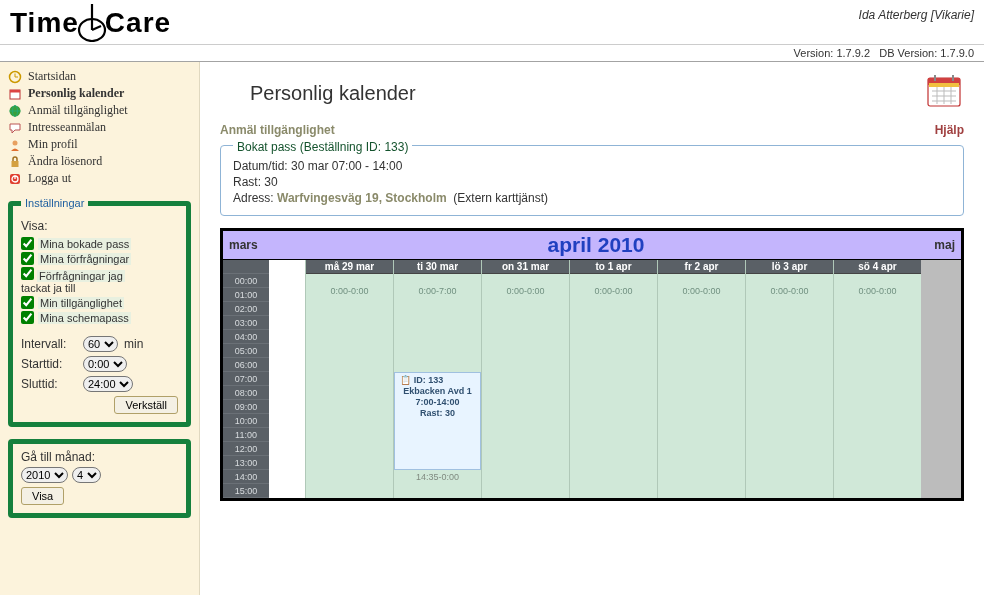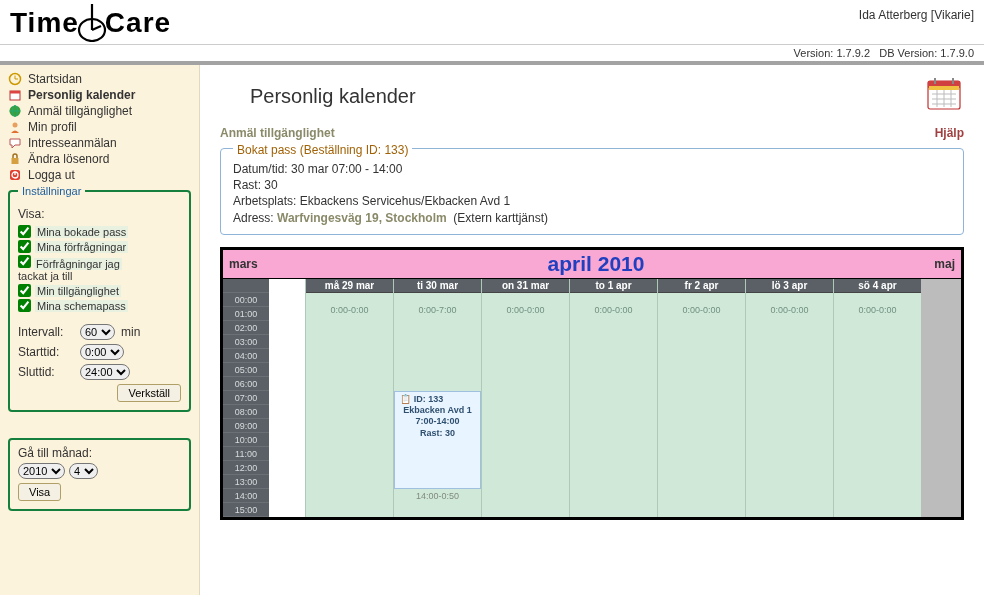--- a/index.html
+++ b/index.html
@@ -1,50 +1,50 @@
 <!DOCTYPE html>
 <html><head>
 <meta charset="utf-8">
 <style>
 * { box-sizing: border-box; margin: 0; padding: 0; }
 body { font-family: Verdana, Arial, sans-serif; font-size: 11px; background: #fff; color: #333; }
 #root { width: 984px; height: 595px; position: relative; overflow: hidden; display: flex; flex-direction: column; }
 .header { display: flex; justify-content: space-between; align-items: flex-start; padding: 4px 10px 2px 10px; border-bottom: 1px solid #ccc; }
 .logo { font-family: Arial, sans-serif; font-size: 28px; font-weight: bold; color: #000; letter-spacing: 1px; display: flex; align-items: center; gap: 2px; }
 .logo svg { margin: 0 -4px; }
-.user-info { text-align: left; font-size: 12px; margin-top: 4px; }
-.version-bar { text-align: right; font-size: 11px; padding: 2px 10px; border-bottom: 4px solid #a3a3a3; }
+.user-info { text-align: left; font-size: 12px; margin-top: 4px; font-style: italic; }
+.version-bar { text-align: right; font-size: 11px; padding: 2px 10px; border-bottom: 1px solid #a3a3a3; }
 .main { display: flex; flex: 1; overflow: hidden; }
 .sidebar { width: 200px; background: #fcf3dc; padding: 6px 8px; border-right: 1px solid #e0d8c0; }
-.nav { list-style: none; margin-bottom: 2px; }
+.nav { list-style: none; margin-bottom: 10px; font-family: Liberation Serif, serif; }
 .nav li { display: flex; align-items: center; gap: 6px; padding: 1px 0; cursor: pointer; font-size: 12px; }
 .nav li.active { font-weight: bold; }
 .nav .ico { width: 14px; height: 14px; display: inline-flex; align-items: center; justify-content: center; font-size: 11px; }
-.panel { border: 2px solid #15803d; border-radius: 4px; margin-bottom: 26px; padding: 6px 8px 8px 8px; }
+.panel { border: 5px solid #15803d; border-radius: 4px; margin-bottom: 12px; padding: 6px 8px 8px 8px; }
 .panel legend { color: #2060a0; padding: 0 4px; font-size: 11px; }
 .panel label { display: flex; align-items: center; gap: 4px; margin: 2px 0; font-size: 11px; }
 .panel .chk { accent-color: green; width: 13px; height: 13px; }
 .panel .chklbl { background: #e8f0e0; padding: 0 2px; }
 .row { display: flex; align-items: center; gap: 6px; margin: 4px 0; font-size: 12px; }
 .row .lab { width: 56px; }
 select { font-size: 11px; border-radius: 8px; }
 button { font-size: 11px; padding: 2px 10px; background: #f4f0e4; border: 1px solid #b0a068; border-radius: 3px; cursor: pointer; }
 .content { flex: 1; padding: 8px 20px; overflow: hidden; display: flex; flex-direction: column; }
 .page-head { display: flex; justify-content: space-between; align-items: flex-start; }
 .page-title { font-size: 20px; font-weight: normal; margin: 12px 0 18px 30px; }
 .cal-icon { width: 40px; height: 40px; }
 .subtitle-row { display: flex; justify-content: space-between; align-items: center; margin-bottom: 8px; }
 .subtitle { color: #8a8a6a; font-weight: bold; font-size: 12px; }
 .help { color: #a04040; font-weight: bold; font-size: 12px; cursor: pointer; }
 .booked-box { border: 1px solid #8fb4d6; border-radius: 4px; padding: 6px 12px 8px 12px; margin-bottom: 12px; position: relative; }
-.booked-title { color: #a16207; position: relative; top: -12px; background: #fff; display: inline-block; padding: 0 4px; font-size: 12px; }
+.booked-title { color: #14532d; position: relative; top: -12px; background: #fff; display: inline-block; padding: 0 4px; font-size: 12px; }
 .booked-body { margin-top: -8px; font-size: 12px; line-height: 1.35; }
 .booked-body .addr-link { color: #8a8a6a; font-weight: bold; cursor: pointer; }
 .cal-wrap { border: 3px solid #000; }
-.cal-nav { display: flex; justify-content: space-between; align-items: center; background: #f9a8d4; padding: 2px 6px; border-bottom: 1px solid #000; }
+.cal-nav { display: flex; justify-content: space-between; align-items: center; background: #c4b5fd; padding: 2px 6px; border-bottom: 1px solid #000; }
 .cal-nav .mname { font-weight: bold; font-size: 12px; cursor: pointer; }
 .cal-nav .current { color: #2040c0; font-weight: bold; font-size: 21px; }
 .cal-grid { display: flex; }
 .time-col { width: 46px; background: #5a6066; color: #d8dcdf; font-size: 9px; text-align: center; }
 .time-col div { height: 14px; border-bottom: 1px solid #6a7076; line-height: 14px; }
 .days { flex: 1; display: flex; padding-left: 36px; }
 .day { flex: 1; border-left: 1px solid #b0c8b8; position: relative; background: #d0e8d8; min-width: 0; }
 .day-head { background: #5a6066; color: #fff; text-align: center; font-size: 10px; height: 14px; line-height: 14px; font-weight: bold; border-bottom: 1px solid #444; }
 .day-body { position: relative; height: 210px; }
 .slot-label { position: absolute; top: 12px; width: 100%; text-align: center; font-size: 9px; color: #709080; }
@@ -105,33 +105,33 @@
                 <circle cx="7" cy="7" r="5.5" fill="#3a9f3a"></circle>
                 <ellipse cx="7" cy="7" rx="2.5" ry="5.5" fill="none" stroke="#2a7"></ellipse>
                 <line x1="1.5" y1="7" x2="12.5" y2="7" stroke="#2a7"></line>
               </svg>
             </span>
             <span>Anmäl tillgänglighet</span>
           </li>
           <li>
             <span class="ico">
               <svg width="14" height="14">
+                <path d="M2 3 h10 v6 h-5 l-3 3 v-3 h-2 z" fill="#fff" stroke="#b55"></path>
+              </svg>
+            </span>
+            <span>Intresseanmälan</span>
+          </li>
+          <li>
+            <span class="ico">
+              <svg width="14" height="14">
                 <circle cx="7" cy="5" r="2.5" fill="#e8a060"></circle>
                 <path d="M3 13 Q7 8 11 13" fill="#e07030"></path>
               </svg>
             </span>
             <span>Min profil</span>
-          </li>
-          <li>
-            <span class="ico">
-              <svg width="14" height="14">
-                <path d="M2 3 h10 v6 h-5 l-3 3 v-3 h-2 z" fill="#fff" stroke="#b55"></path>
-              </svg>
-            </span>
-            <span>Intresseanmälan</span>
           </li>
           <li>
             <span class="ico">
               <svg width="14" height="14">
                 <rect x="3.5" y="6" width="7" height="6" fill="#d4a040"></rect>
                 <path d="M5 6 v-2 a2 2 0 0 1 4 0 v2" fill="none" stroke="#a07020" stroke-width="1.5"></path>
               </svg>
             </span>
             <span>Ändra lösenord</span>
           </li>
@@ -220,21 +220,20 @@
     <div class="subtitle-row">
       <span class="subtitle">Anmäl tillgänglighet</span>
       <span class="help">Hjälp</span>
     </div>
 
     <div class="booked-box">
       <span class="booked-title">Bokat pass (Beställning ID: 133)</span>
       <div class="booked-body">
         <div><span>Datum/tid:</span> <span>30 mar 07:00 - 14:00</span></div>
         <div><span>Rast:</span> <span>30</span></div>
-        <div><span>Arbetsplats:</span> <span>Ekbackens Servicehus/Ekbacken Avd 1</span></div>
         <div><span>Adress:</span> <span class="addr-link">Warfvingesväg 19, Stockholm</span>&nbsp; <span>(Extern karttjänst)</span></div>
       </div>
     </div>
 
     <div class="cal-wrap">
       <div class="cal-nav">
         <span class="mname">mars</span>
         <span class="current">april 2010</span>
         <span class="mname">maj</span>
       </div>
@@ -268,21 +267,21 @@
               <div class="day">
                 <div class="day-head">ti 30 mar</div>
                 <div class="day-body">
                   <div class="slot-label">0:00-7:00</div>
                   <div class="pass-block" style="top: 98px; height: 98px;">
                     <div style="text-align:left;padding-left:3px">📋 <span class="pid">ID: 133</span></div>
                     <div style="font-weight:bold">Ekbacken Avd 1</div>
                     <div style="font-weight:bold">7:00-14:00</div>
                     <div style="font-weight:bold">Rast: 30</div>
                   </div>
-                  <div class="outside" style="top: 198px;">14:00-0:50</div>
+                  <div class="outside" style="top: 198px;">14:35-0:00</div>
                 </div>
               </div>
               <div class="day">
                 <div class="day-head">on 31 mar</div>
                 <div class="day-body">
                   <div class="slot-label">0:00-0:00</div>
                 </div>
               </div>
               <div class="day">
                 <div class="day-head">to 1 apr</div>

